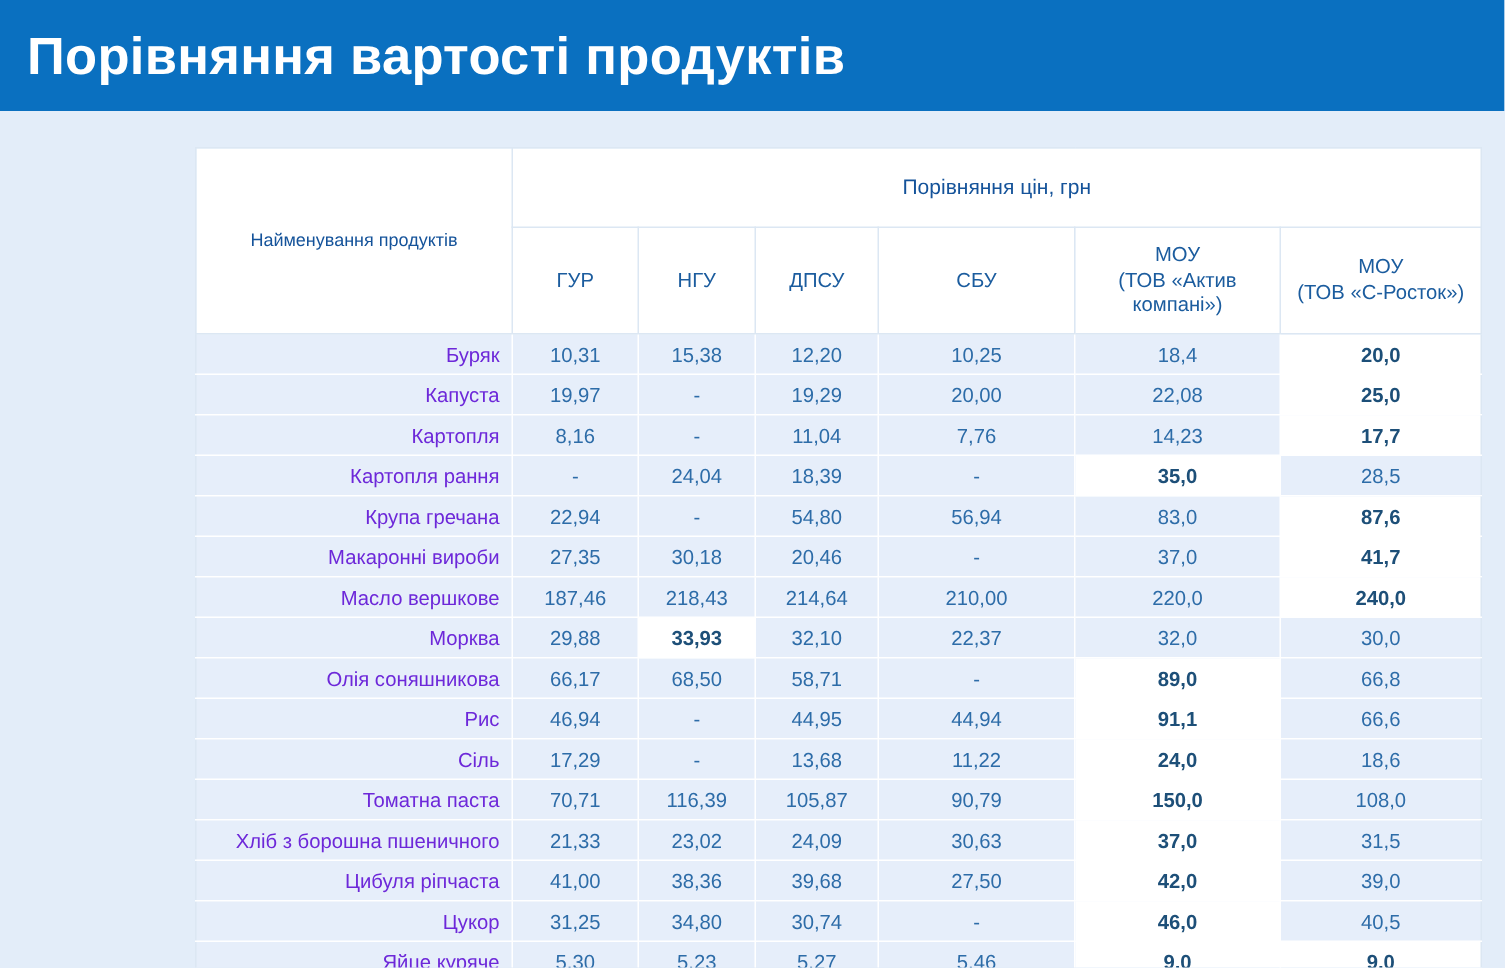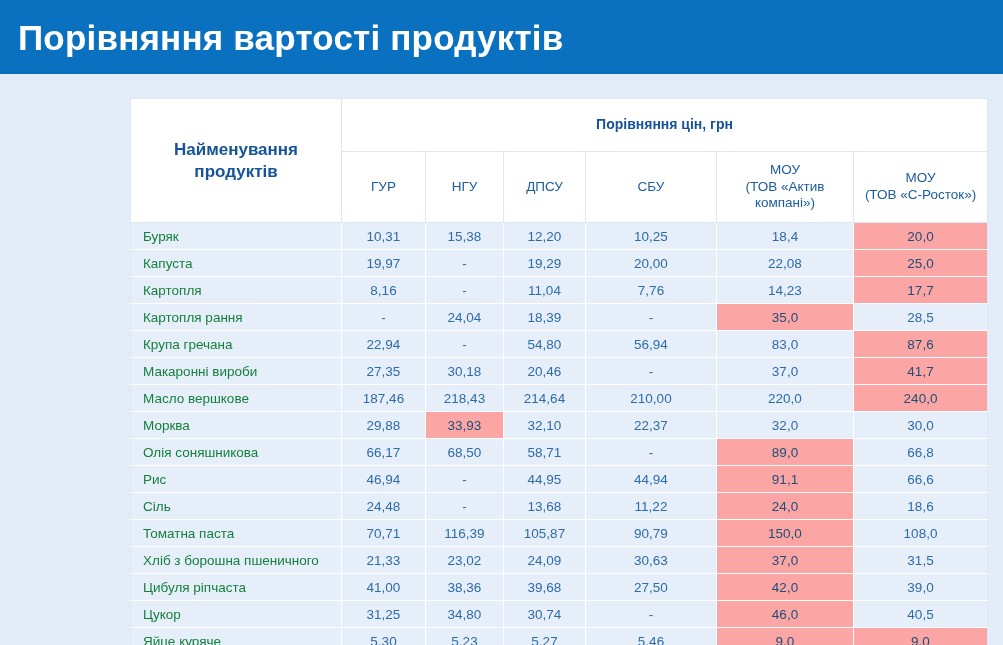--- a/index.html
+++ b/index.html
@@ -59,26 +59,26 @@
     background: #ffffff;
     color: #1b5c9e;
     font-weight: normal;
     border: 1px solid #dce7f3;
     padding: 6px 6px;
     vertical-align: middle;
     line-height: 1.25;
   }
   th.name-head,
   th.group-head {
-    font-weight: bold;
+    font-weight: normal;
     color: #15539a;
     text-align: center;
   }
   th.name-head {
-    font-size: 17px;
+    font-size: 12px;
     height: 98px;
   }
   th.group-head {
     font-size: 14px;
     height: 40px;
   }
   th.sub-head {
     height: 58px;
     font-size: 13.5px;
   }
@@ -89,28 +89,28 @@
     color: #2d6ca8;
     border: 1px solid #ffffff;
     border-left-color: #ffffff;
     border-right-color: #ffffff;
     padding: 5px 8px;
     height: 16px;
     text-align: center;
     white-space: nowrap;
   }
   tbody td.product-name {
-    text-align: left;
+    text-align: right;
     padding-left: 12px;
-    color: #15803d;
+    color: #6d28d9;
   }
   tbody td.hl {
-    background: #fca5a5;
+    background: #ffffff;
     color: #1d4f78;
-    font-weight: normal;
+    font-weight: bold;
   }
   tbody tr td:first-child {
     border-left: 1px solid #dce7f3;
   }
   tbody tr td:last-child {
     border-right: 1px solid #dce7f3;
   }
   tbody tr:last-child td {
     border-bottom: 1px solid #dce7f3;
   }
@@ -233,21 +233,21 @@
           <td class="product-name">Рис</td>
           <td>46,94</td>
           <td>-</td>
           <td>44,95</td>
           <td>44,94</td>
           <td class="hl">91,1</td>
           <td>66,6</td>
         </tr>
         <tr>
           <td class="product-name">Сіль</td>
-          <td>24,48</td>
+          <td>17,29</td>
           <td>-</td>
           <td>13,68</td>
           <td>11,22</td>
           <td class="hl">24,0</td>
           <td>18,6</td>
         </tr>
         <tr>
           <td class="product-name">Томатна паста</td>
           <td>70,71</td>
           <td>116,39</td>

